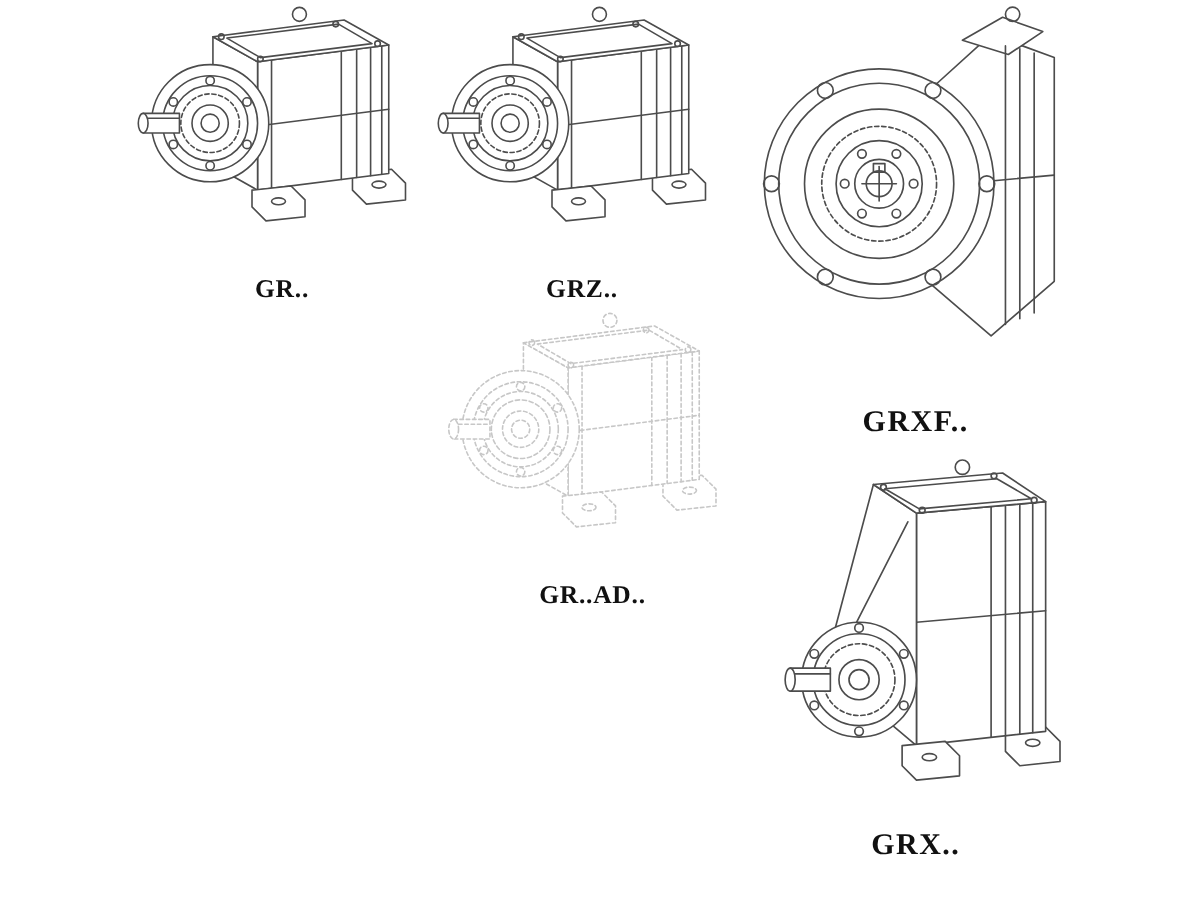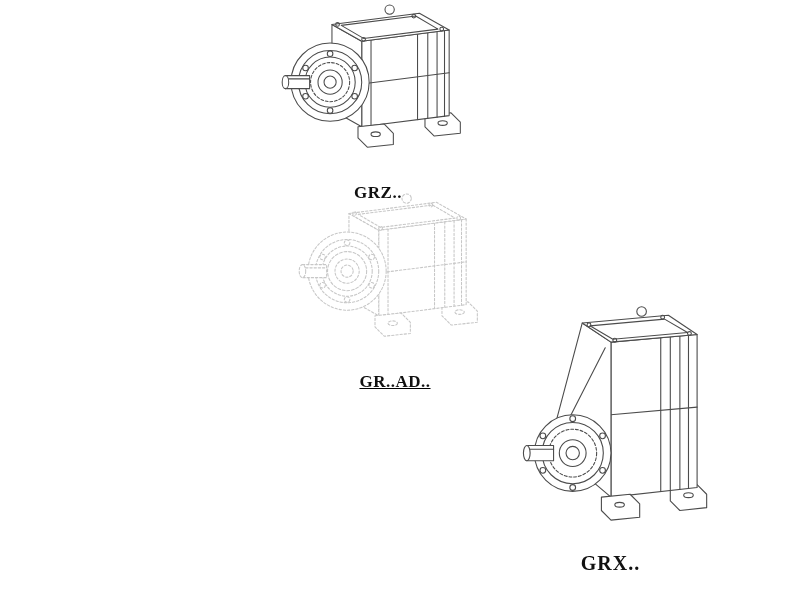--- a/index.html
+++ b/index.html
@@ -141,31 +141,43 @@
         <circle fill="none" cx="78" cy="124" r="3"></circle>
         <circle fill="none" cx="109.2" cy="142" r="3"></circle>
         <polygon fill="#fff" points="30,152 58,152 58,168 30,168"></polygon>
         <ellipse fill="#fff" cx="30" cy="160" rx="3.5" ry="8"></ellipse>
         <line x1="33.5" y1="156" x2="58" y2="156"></line>
       </symbol>
 
     </defs>
   </svg>
 
+  <figure class="cell" style="left:88px;top:2px;">
+    <svg class="drawing" viewBox="0 0 215 190" width="200" height="177">
+        <use href="#gb-foot"></use>
+      </svg>
+    <figcaption class="label">GR..</figcaption>
+  </figure>
 
-  <figure class="cell" style="left:278px;top:2px;">
+  <figure class="cell" style="left:288px;top:2px;">
     <svg class="drawing" viewBox="0 0 215 190" width="200" height="177">
         <use href="#gb-foot"></use>
       </svg>
     <figcaption class="label">GRZ..</figcaption>
   </figure>
 
+  <figure class="cell" style="left:498px;top:0px;">
+    <svg class="drawing" viewBox="0 0 235 255" width="225" height="244">
+        <use href="#gb-front"></use>
+      </svg>
+    <figcaption class="label label-lg" style="margin-top:26px">GRXF..</figcaption>
+  </figure>
 
 
-  <figure class="cell" style="left:295px;top:191px;text-decoration:underline;">
+  <figure class="cell" style="left:295px;top:206px;">
     <svg class="drawing ghost" viewBox="0 0 215 190" width="200" height="177">
         <use href="#gb-foot"></use>
       </svg>
     <figcaption class="label">GR..AD..</figcaption>
   </figure>
 
 
 
   <figure class="cell" style="left:498px;top:300px;text-align:right;">
     <svg class="drawing" viewBox="0 0 235 255" width="225" height="244">

